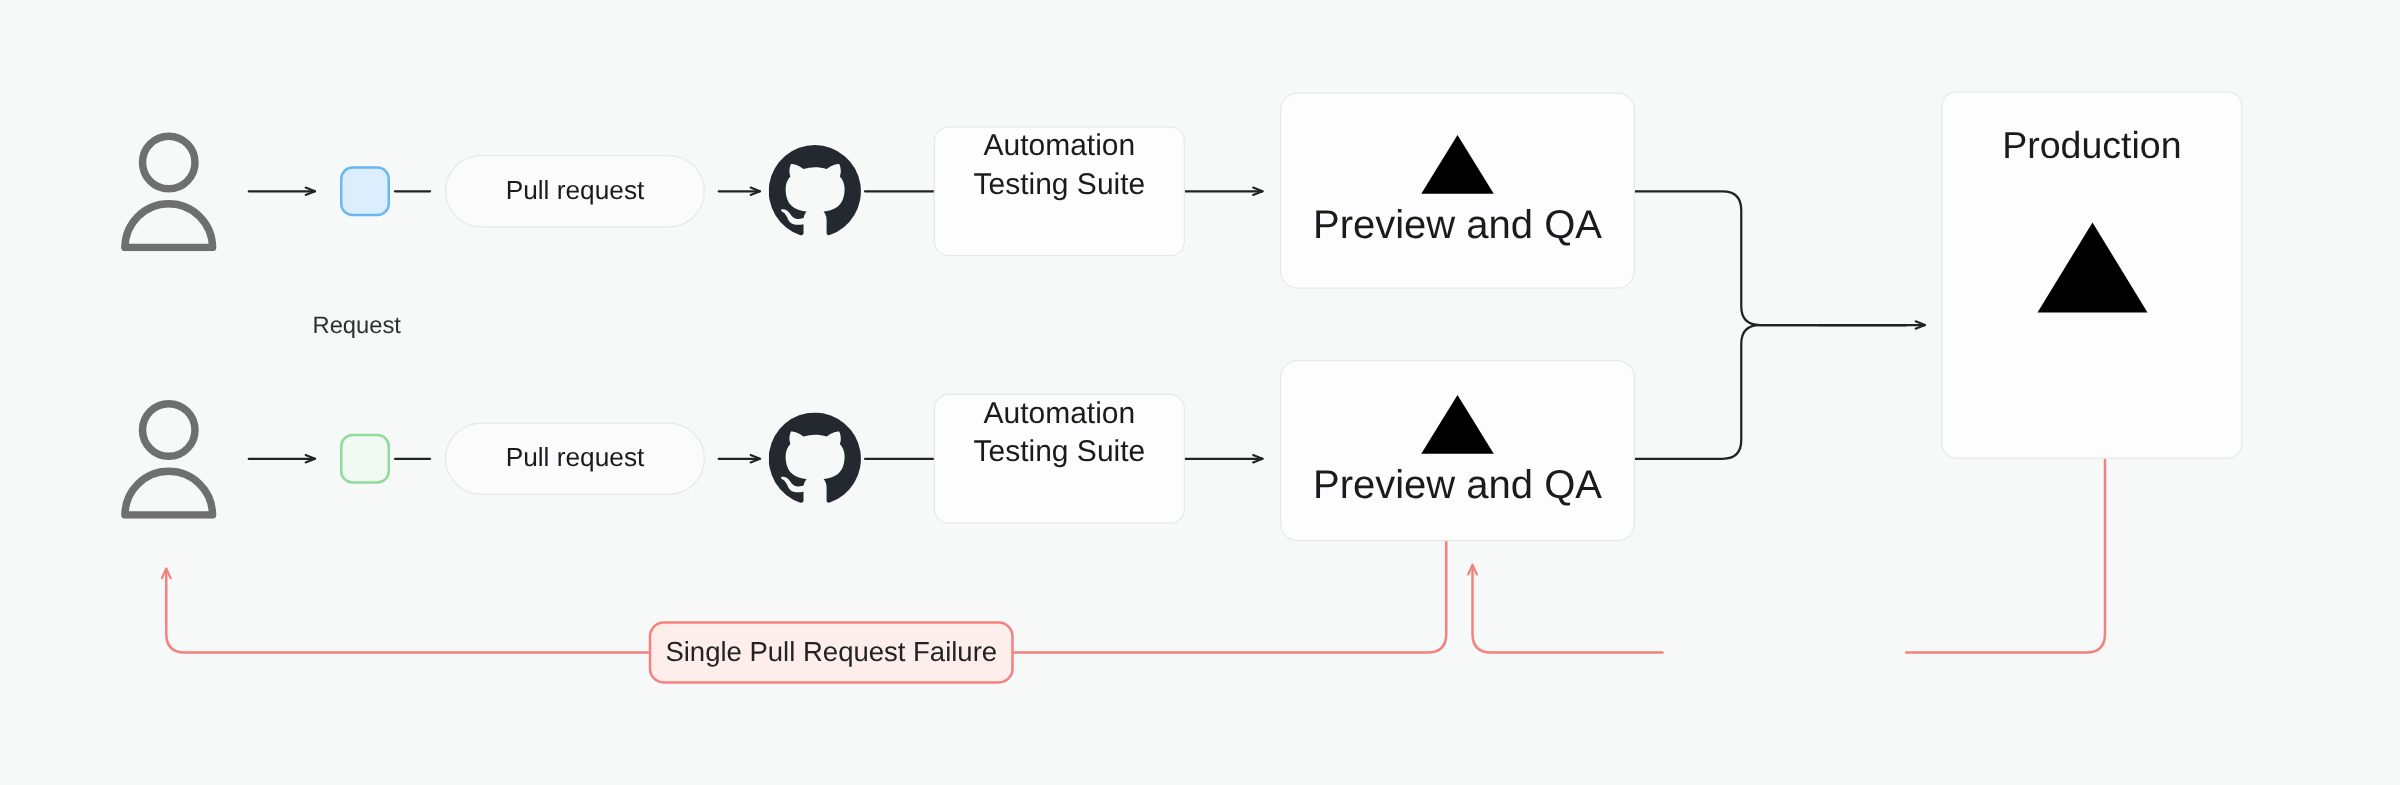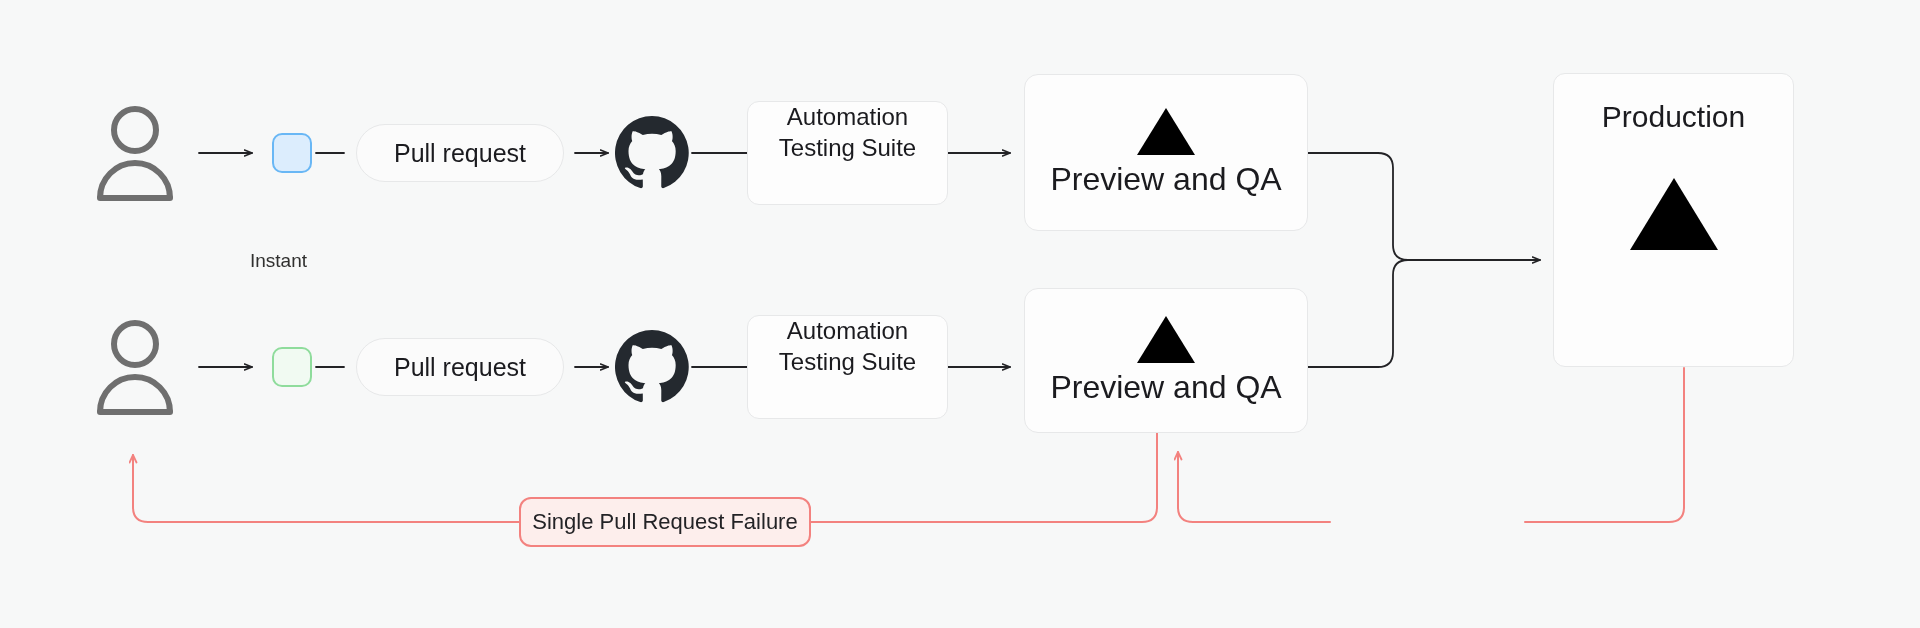--- a/index.html
+++ b/index.html
@@ -47,21 +47,21 @@
   
   .pill {
     height: 58px;
     border-radius: 29px;
     background: #fbfbfb;
     border: 1px solid #e7e8e9;
     display: flex;
     align-items: center;
     justify-content: center;
     color: #1b1b1f;
-    font-size: 25px;
+    font-size: 21px;
     padding: 0 26px;
     white-space: nowrap;
   }
 
   
   .ghmark { width: 74px; height: 74px; }
   .ghmark svg { display: block; width: 74px; height: 74px; }
 
   
   .card {
@@ -198,21 +198,21 @@
       <div>Automation</div>
       <div>Testing Suite</div>
     </div>
   </div>
 
   <div class="node card card-preview" style="left:1024px; top:74px; width:284px; height:157px;">
     <div class="tri"></div>
     <div class="label">Preview and QA</div>
   </div>
 
-  <div class="node caption" style="left:250px; top:250px;">Instant</div>
+  <div class="node caption" style="left:250px; top:250px;">Request</div>
 
   <div class="node person" style="left:96px; top:319px;">
     <svg viewBox="0 0 78 96">
       <circle cx="39" cy="25" r="21" fill="none" stroke="#6f6f6f" stroke-width="6"></circle>
       <path d="M4 93 A35 35 0 0 1 74 93" fill="none" stroke="#6f6f6f" stroke-width="6" stroke-linecap="butt"></path>
       <line x1="4" y1="93" x2="74" y2="93" stroke="#6f6f6f" stroke-width="6" stroke-linecap="round"></line>
     </svg>
   </div>
 
   <div class="node chip green" style="left:272px; top:347px;"></div>

